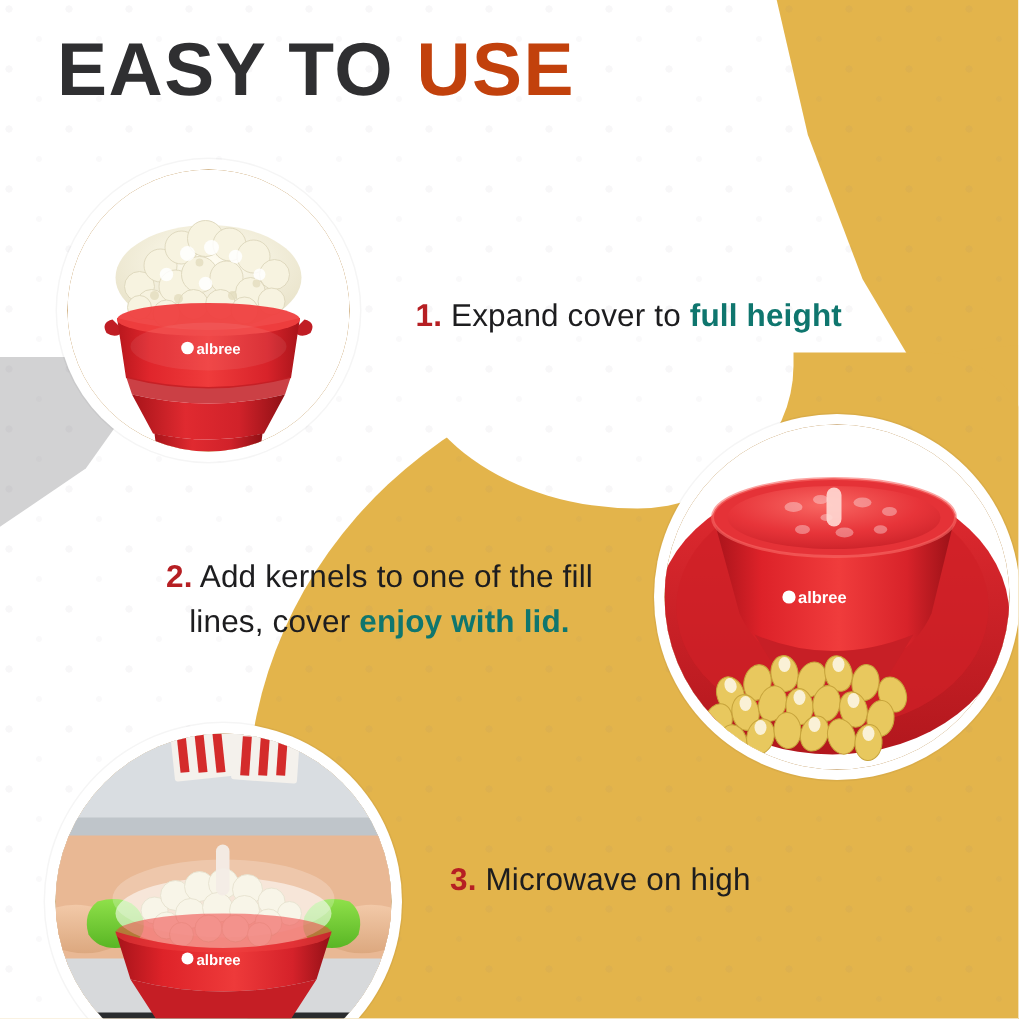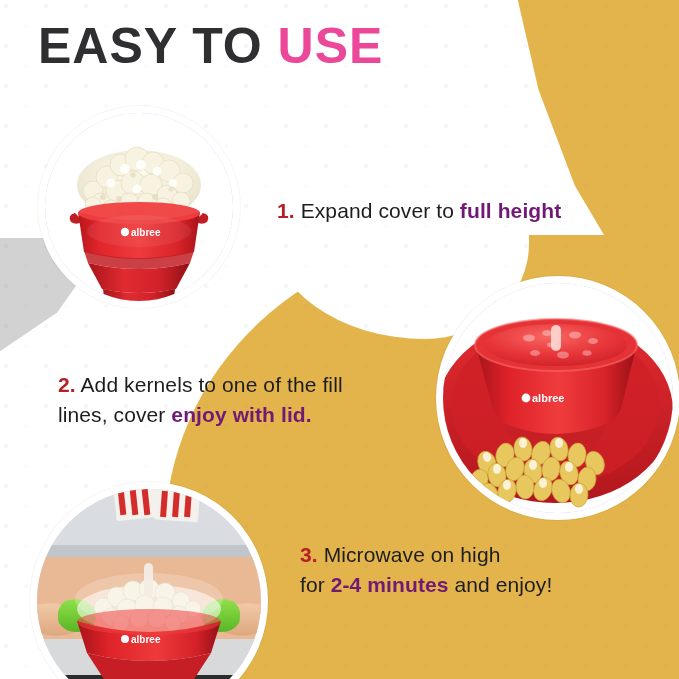--- a/index.html
+++ b/index.html
@@ -80,21 +80,21 @@
     background: #ffffff;
     border-bottom-left-radius: 180px 130px;
     border-bottom-right-radius: 120px 110px;
   }
 
   
   .photo-circle {
     position: absolute;
     border-radius: 50%;
     overflow: hidden;
-    background: #c4b5fd;
+    background: #a16207;
     box-shadow: 0 0 0 1px rgba(0,0,0,0.05);
   }
   .photo-circle.ring {
     box-shadow: 0 0 0 7px #ffffff, 0 0 0 8px rgba(0,0,0,0.04);
   }
 
   
   #circle-expanded-bowl {
     left: 45px; top: 113px;
     width: 188px; height: 188px;
@@ -119,39 +119,39 @@
     color: #1d1d1f;
     font-size: 21px;
     line-height: 1.42;
     letter-spacing: 0.1px;
     font-weight: 400;
   }
   .step-text .num {
     color: #b61f23;
     font-weight: 700;
   }
-  .step-text b { font-weight: 700; color: #701a75; }
+  .step-text b { font-weight: 700; color: #0f766e; }
 
   #step-1-text { left: 277px; top: 196px; width: 360px; }
-  #step-2-text { left: 58px; top: 370px; width: 390px; text-align: left; }
-  #step-3-text { left: 300px; top: 540px; width: 360px; }
+  #step-2-text { left: 58px; top: 370px; width: 390px; text-align: center; }
+  #step-3-text { left: 300px; top: 572px; width: 360px; }
 
   
   #page-title {
     position: absolute;
     left: 38px;
     top: 21px;
     font-size: 50px;
     font-weight: 700;
     letter-spacing: 1px;
     line-height: 1;
     color: #2f2f31;
     white-space: nowrap;
   }
-  #page-title .accent { color: #ec4899; }
+  #page-title .accent { color: #c2410c; }
 </style>
 </head>
 <body>
 
 <div class="canvas">
 
   <div class="bg-base"></div>
   <div class="gold-topfill"></div>
   <div class="gold-swoosh"></div>
   <div class="gold-bottom"></div>
@@ -437,18 +437,15 @@
         </g>
       </g>
     </svg>
   </div>
 
   <div class="step-text" id="step-3-text">
     <div>
       <span class="num">3.</span>
       <span>Microwave on high</span>
     </div>
-    <div>
-      <span>for </span><b>2-4 minutes</b><span> and enjoy!</span>
-    </div>
   </div>
 
 </div>
 
 </body></html>

